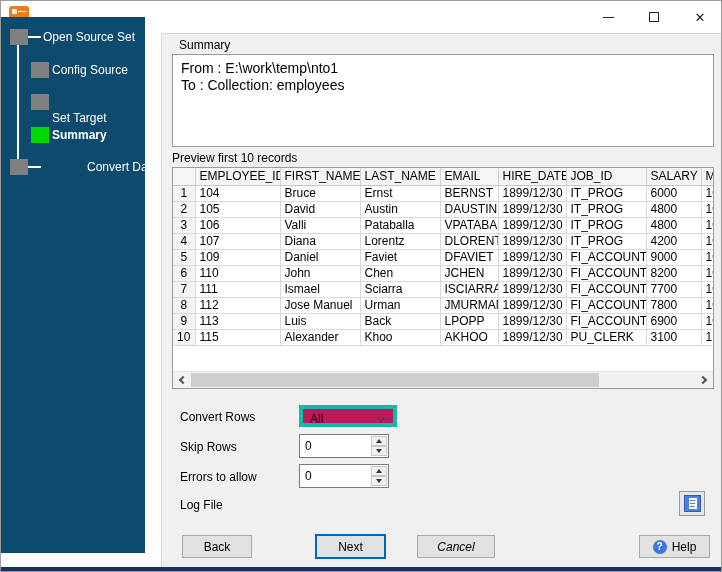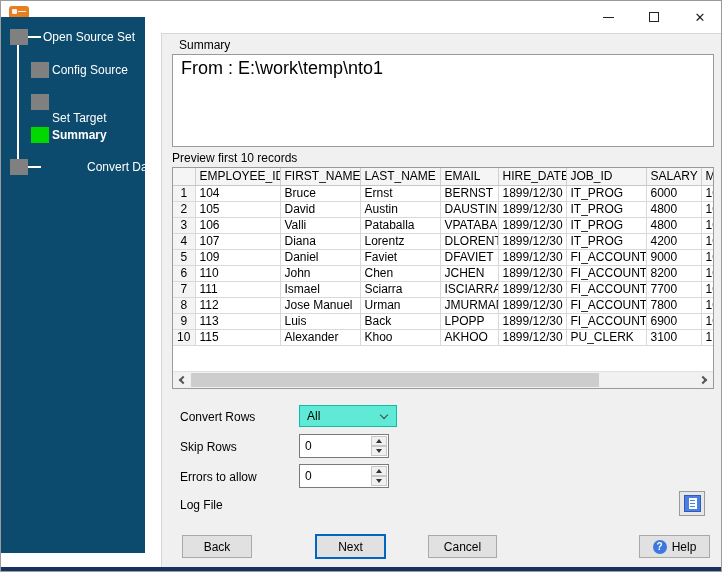--- a/index.html
+++ b/index.html
@@ -33,21 +33,21 @@
   .b4 { left:30px; top:110px; } .b5 { left:9px; top:142px; }
   .step-label { position:absolute; color:#fff; font-size:12px; line-height:16px; white-space:nowrap; }
   .l1 { left:42px; top:12px; } .l2 { left:51px; top:45px; } .l3 { left:51px; top:77px;margin-top:16px; }
   .l4 { left:51px; top:110px; font-weight:bold; } .l5 { left:42px; top:142px;margin-left:44px; }
 
   
   .main { position:absolute; left:160px; top:32px; width:562px; height:536px; background:#f0f0f0; border-top:1px solid #d7d7d7; border-left:1px solid #d7d7d7; }
   .lbl { position:absolute; font-size:12px; color:#000; white-space:nowrap; }
   .summary-label { left:17px; top:4px; }
   .summary-box { position:absolute; left:10px; top:20px; width:542px; height:93px; background:#fff; border:1px solid #9a9a9a; padding:5px 8px; }
-  .summary-box div { font-size:18px; line-height:17px; white-space:nowrap; }
+  .summary-box div { font-size:14px; line-height:17px; white-space:nowrap; }
   .preview-label { left:10px; top:117px; }
 
   
   .table-wrap { position:absolute; left:10px; top:133px; width:542px; height:222px; background:#fff; border:1px solid #9a9a9a; }
   .grid-area { position:absolute; left:0; top:0; width:540px; height:203px; overflow:hidden; }
   table { border-collapse:collapse; table-layout:fixed; width:568px; }
   th { height:17px; background:#f5f5f5; border-right:1px solid #d0d0d0; border-bottom:1px solid #c6c6c6; font-weight:normal; font-size:12px; text-align:left; padding:0 0 0 4px; white-space:nowrap; overflow:hidden; }
   td { height:16px; border-right:1px solid #d9d9d9; border-bottom:1px solid #d9d9d9; font-size:12px; padding:0 0 0 4px; white-space:nowrap; overflow:hidden; }
   td.rownum { background:#f4f4f4; text-align:center; padding:0; }
 
@@ -55,42 +55,42 @@
   .hscroll { position:absolute; left:0; bottom:0; width:540px; height:17px; background:#f1f1f1; border-top:1px solid #e0e0e0; }
   .sb-btn { position:absolute; top:0; width:17px; height:16px; display:flex; align-items:center; justify-content:center; }
   .sb-btn.left { left:0; } .sb-btn.right { right:0; }
   .chev { width:6px; height:6px; border:solid #555; border-width:0 2px 2px 0; }
   .chev.left { transform:rotate(135deg); margin-left:3px; }
   .chev.right { transform:rotate(-45deg); margin-right:3px; }
   .sb-thumb { position:absolute; left:18px; top:1px; width:408px; height:14px; background:#cdcdcd; }
 
   
   .form-label { left:18px; }
-  .combo { position:absolute; left:137px; top:371px; width:98px; height:22px; background:#5eead4; border:1px solid #14b8a6; }
+  .combo { position:absolute; left:137px; top:371px; width:98px; height:22px; background:#be185d; border:4px solid #14b8a6; }
   .combo .val { position:absolute; left:7px; top:3px; font-size:12px; }
   .combo .dd { position:absolute; right:9px; top:6px; width:6px; height:6px; border:solid #444; border-width:0 1px 1px 0; transform:rotate(45deg); }
   .spinner { position:absolute; left:137px; width:90px; height:24px; background:#fff; border:1px solid #7a7a7a; }
   .spinner .val { position:absolute; left:5px; top:4px; font-size:12px; }
   .spin-col { position:absolute; right:1px; top:1px; width:16px; height:20px; }
   .spin-btn { position:absolute; right:0; width:16px; height:10px; background:#f0f0f0; border:1px solid #c8c8c8; display:flex; align-items:center; justify-content:center; }
   .spin-btn.up { top:0; } .spin-btn.down { top:10px; }
   .tri-up { width:0; height:0; border-left:3px solid transparent; border-right:3px solid transparent; border-bottom:4px solid #333; }
   .tri-down { width:0; height:0; border-left:3px solid transparent; border-right:3px solid transparent; border-top:4px solid #333; }
   .log-input { position:absolute; left:137px; top:458px; width:375px; height:22px; background:#fff; border:1px solid #7a7a7a; font-family:"Liberation Sans","DejaVu Sans",sans-serif; font-size:12px; padding:0 4px; }
   .log-btn { position:absolute; left:517px; top:457px; width:26px; height:25px; background:#e7e7e7; border:1px solid #9a9a9a; display:flex; align-items:center; justify-content:center; }
   .doc-icon { position:relative; width:17px; height:17px; background:#4d7fe0; border:1px solid #2f5bb5; }
   .doc-icon .page { position:absolute; left:4px; top:2px; width:8px; height:11px; background:#fff; }
   .doc-icon .page i { position:absolute; left:1px; width:5px; height:1px; background:#4d7fe0; display:block; }
   .doc-icon .page .ln1 { top:2px; } .doc-icon .page .ln2 { top:5px; } .doc-icon .page .ln3 { top:8px; }
 
   
   .btn { position:absolute; top:501px; height:23px; background:#e1e1e1; border:1px solid #a9a9a9; font-size:12px; display:flex; align-items:center; justify-content:center; font-family:"Liberation Sans","DejaVu Sans",sans-serif; }
   .btn.back { left:20px; width:70px; }
   .btn.next { left:153px; top:500px; width:71px; height:25px; border:2px solid #0067c0; }
-  .btn.cancel { left:266px; width:69px; }
+  .btn.cancel { left:255px; width:78px;font-style:italic; }
   .btn.help { left:477px; width:71px; }
   .help-ico { width:14px; height:14px; border-radius:50%; background:#3c78dd; color:#fff; font-size:10px; font-weight:bold; display:flex; align-items:center; justify-content:center; margin-right:5px; }
 
   .bottom-strip { position:absolute; left:0; bottom:0; width:100%; height:4px; background:#16325f; }
 </style>
 </head>
 <body>
 
 <div id="window">
 
@@ -131,20 +131,21 @@
 
     <div class="step-box b5"></div>
     <span class="step-label l5">Convert Data</span>
   </div>
 
   <div class="main">
 
     <span class="lbl summary-label">Summary</span>
     <div class="summary-box">
       <div>From : E:\work\temp\nto1</div>
+      <div>To : Collection: employees</div>
     </div>
 
     <span class="lbl preview-label">Preview first 10 records</span>
 
     <div class="table-wrap">
       <div class="grid-area">
         <table id="preview-table">
           <colgroup>
             <col style="width:22px">
               <col style="width:85px">

